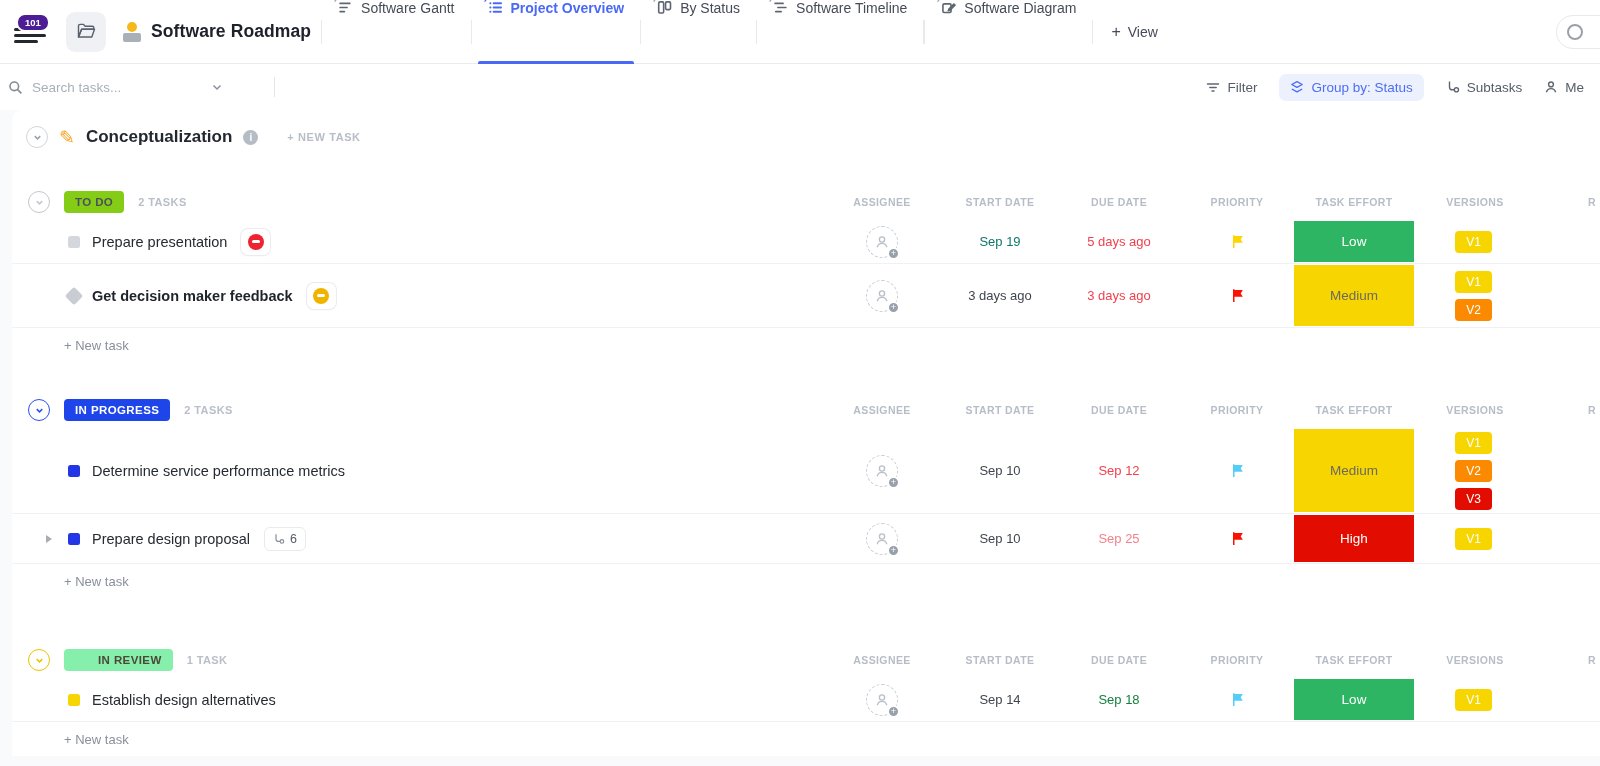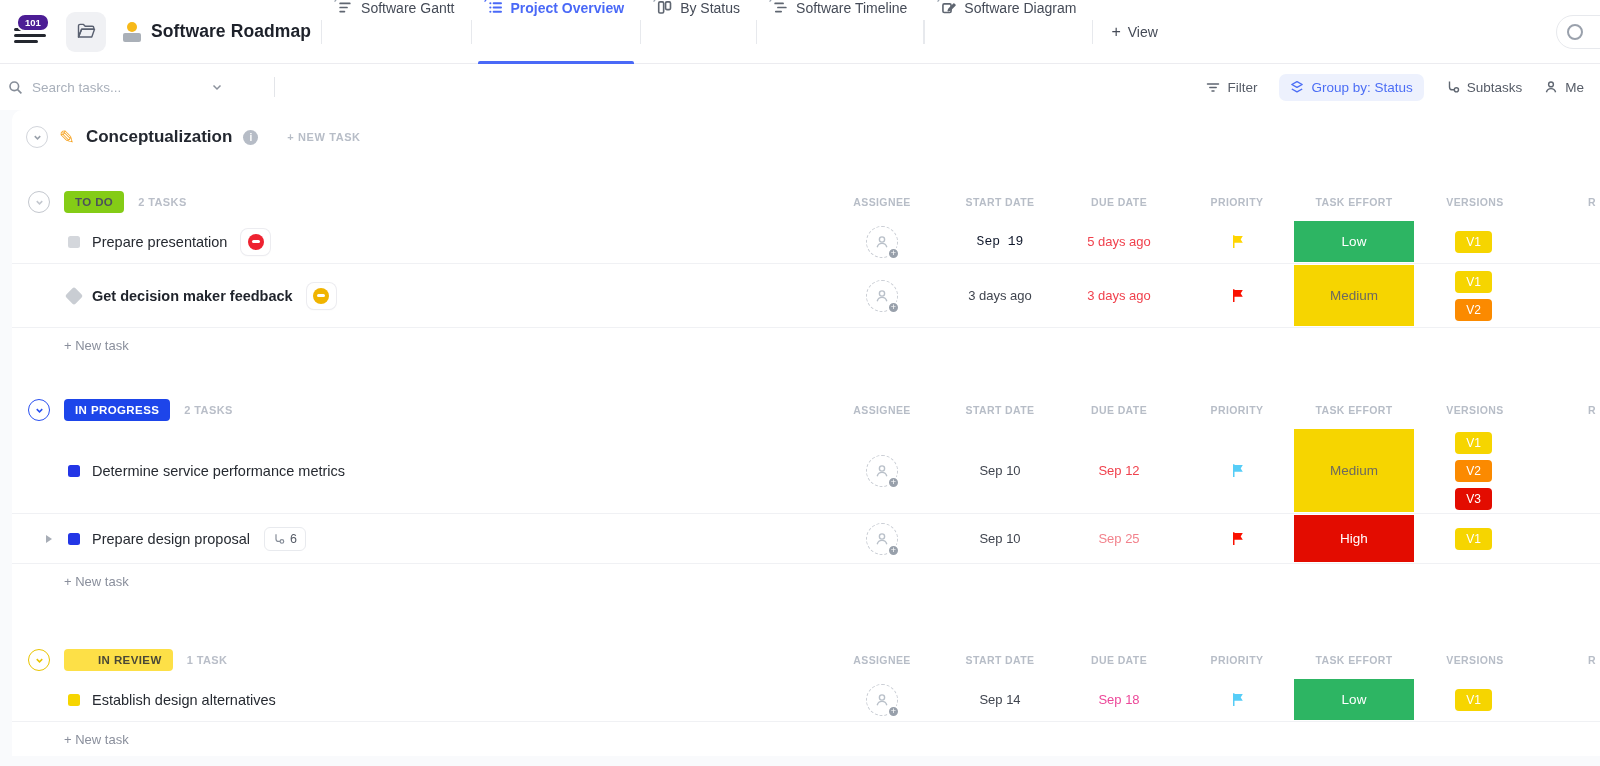--- a/index.html
+++ b/index.html
@@ -301,21 +301,21 @@
         </div>
         <div class="cellc">
           <span class="avatar">
             <svg width="16" height="16" viewBox="0 0 16 16" fill="none" stroke="#b9c0c9" stroke-width="1.4">
                 <circle cx="8" cy="5.5" r="2.6"></circle>
                 <path d="M3.2 13.2c.7-2.6 2.5-3.8 4.8-3.8s4.1 1.2 4.8 3.8"></path>
               </svg>
             <span class="plus-chip">+</span>
           </span>
         </div>
-        <div class="cellc datecell" style="color: #0f172a; font-family: Liberation Mono, monospace;">Sep 19</div>
+        <div class="cellc datecell" style="color: #0f766e;">Sep 19</div>
         <div class="cellc datecell" style="color: rgb(240, 65, 77);">5 days ago</div>
         <div class="cellc">
           <svg width="15" height="15" viewBox="0 0 15 15">
               <path d="M3 1.2h1.5V14H3z M4.5 2h8.3l-2.1 3.4 2.1 3.4H4.5z" style="fill: rgb(255, 213, 0);"></path>
             </svg>
         </div>
         <div class="effort-cell">
           <div class="effort-fill" style="background-color: rgb(45, 181, 99); color: rgb(255, 255, 255);">Low</div>
         </div>
         <div class="versions-cell">
@@ -461,21 +461,21 @@
     </div>
 
     <div class="group g3">
       <div class="grid group-header">
         <div class="gh-left">
           <span class="toggle-circle" style="border-color: rgb(232, 196, 0); color: rgb(232, 196, 0);">
             <svg width="11" height="11" viewBox="0 0 12 12" fill="none" stroke="currentColor" stroke-width="1.6">
                 <path d="M3 4.5L6 7.5 9 4.5"></path>
               </svg>
           </span>
-          <span class="status-badge" style="background-color: #fde047; color: rgb(74, 72, 54); padding-left: 34px;">IN REVIEW</span>
+          <span class="status-badge" style="background-color: #86efac; color: rgb(74, 72, 54); padding-left: 34px;">IN REVIEW</span>
           <span class="task-count">1 TASK</span>
         </div>
         <div class="colhead">ASSIGNEE</div>
         <div class="colhead">START DATE</div>
         <div class="colhead">DUE DATE</div>
         <div class="colhead">PRIORITY</div>
         <div class="colhead">TASK EFFORT</div>
         <div class="colhead">VERSIONS</div>
         <div class="colhead r">R</div>
       </div>
@@ -489,21 +489,21 @@
         <div class="cellc">
           <span class="avatar">
             <svg width="16" height="16" viewBox="0 0 16 16" fill="none" stroke="#b9c0c9" stroke-width="1.4">
                 <circle cx="8" cy="5.5" r="2.6"></circle>
                 <path d="M3.2 13.2c.7-2.6 2.5-3.8 4.8-3.8s4.1 1.2 4.8 3.8"></path>
               </svg>
             <span class="plus-chip">+</span>
           </span>
         </div>
         <div class="cellc datecell" style="color: rgb(64, 69, 79);">Sep 14</div>
-        <div class="cellc datecell" style="color: #ec4899;">Sep 18</div>
+        <div class="cellc datecell" style="color: #15803d;">Sep 18</div>
         <div class="cellc">
           <svg width="15" height="15" viewBox="0 0 15 15">
               <path d="M3 1.2h1.5V14H3z M4.5 2h8.3l-2.1 3.4 2.1 3.4H4.5z" style="fill: rgb(86, 205, 247);"></path>
             </svg>
         </div>
         <div class="effort-cell">
           <div class="effort-fill" style="background-color: rgb(45, 181, 99); color: rgb(255, 255, 255);">Low</div>
         </div>
         <div class="versions-cell">
           <span class="vbadge" style="background-color: rgb(246, 213, 0);">V1</span>

